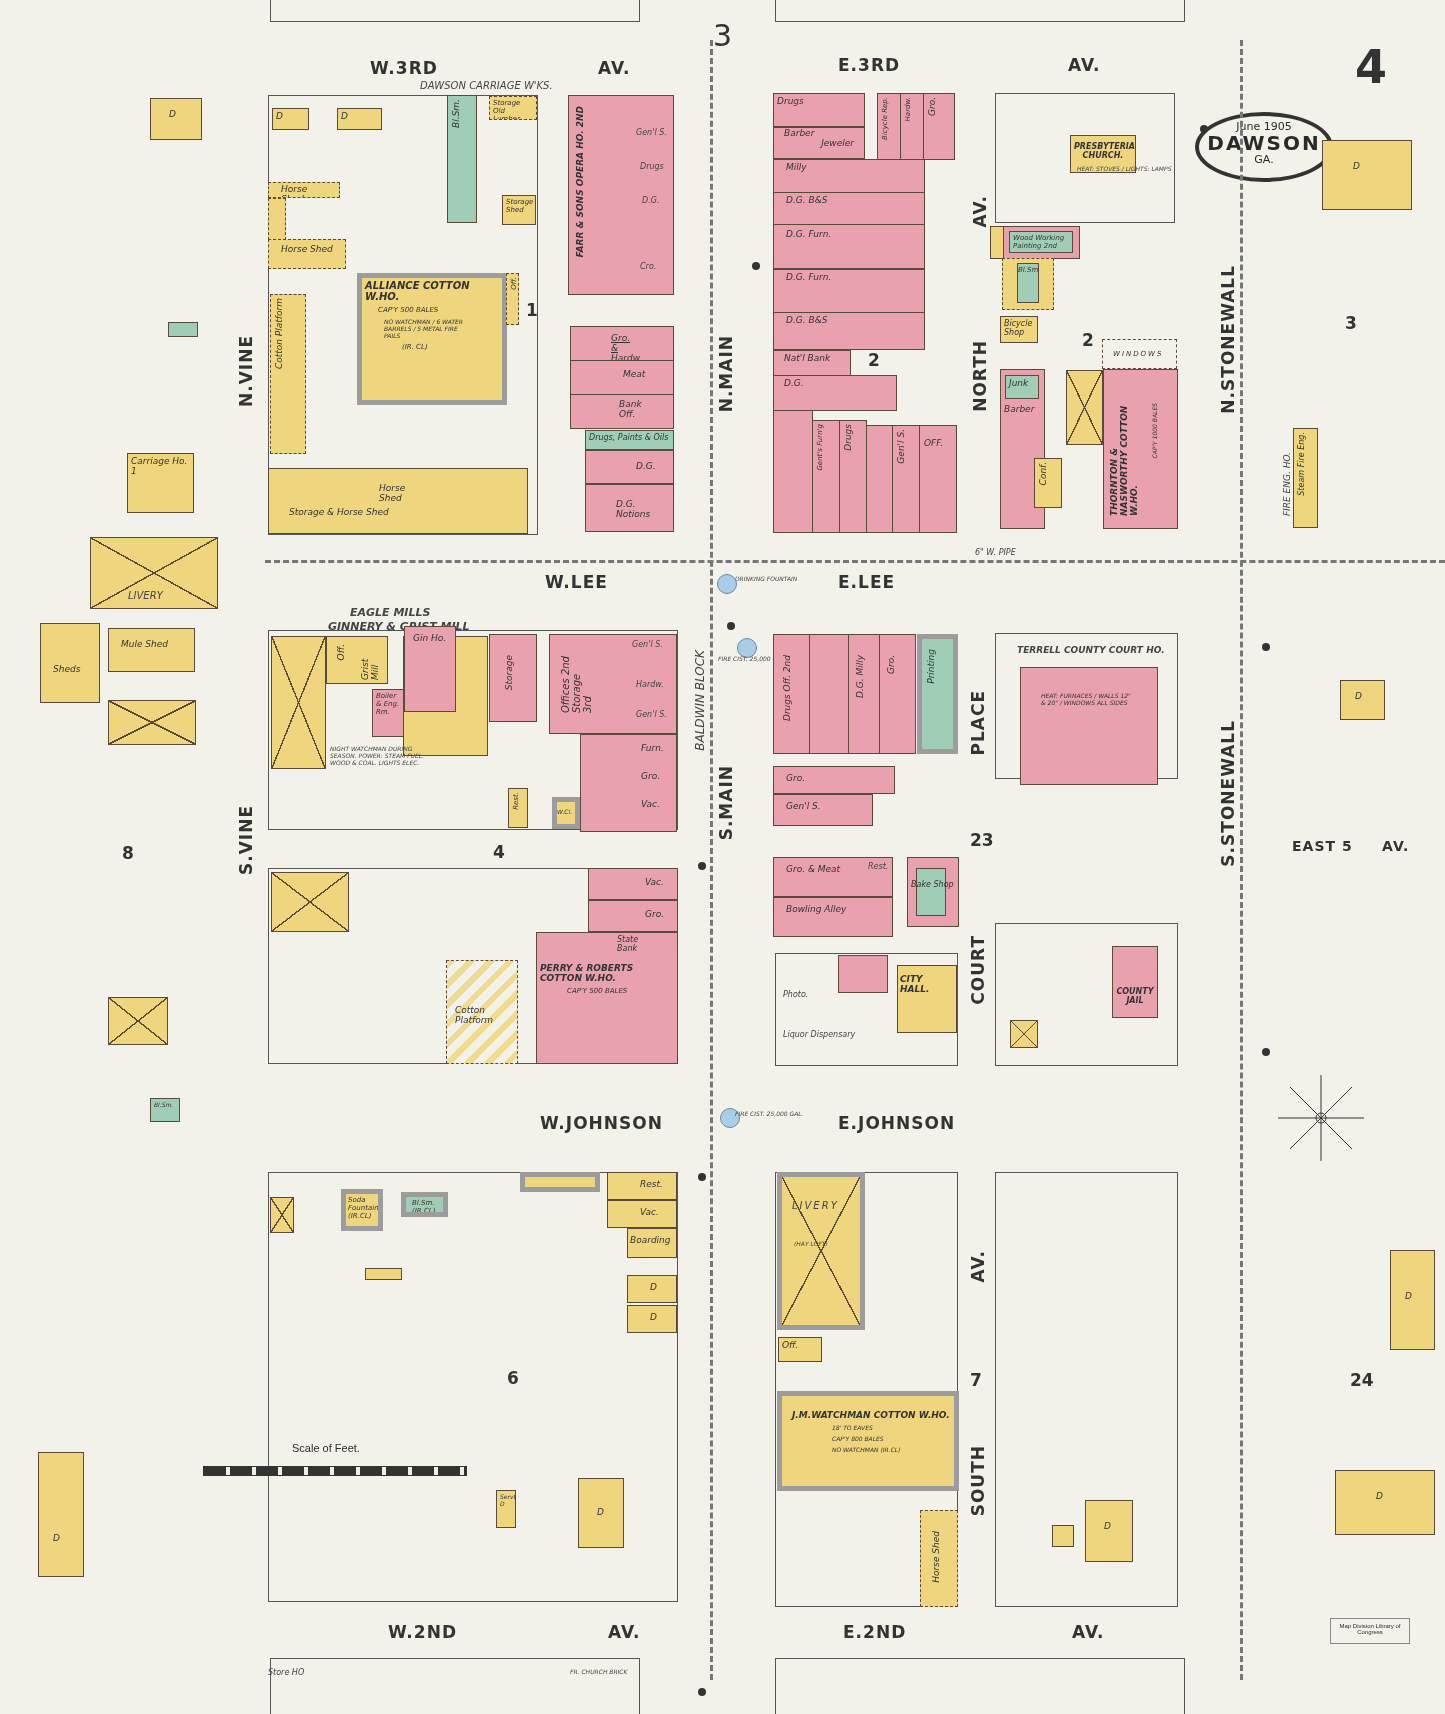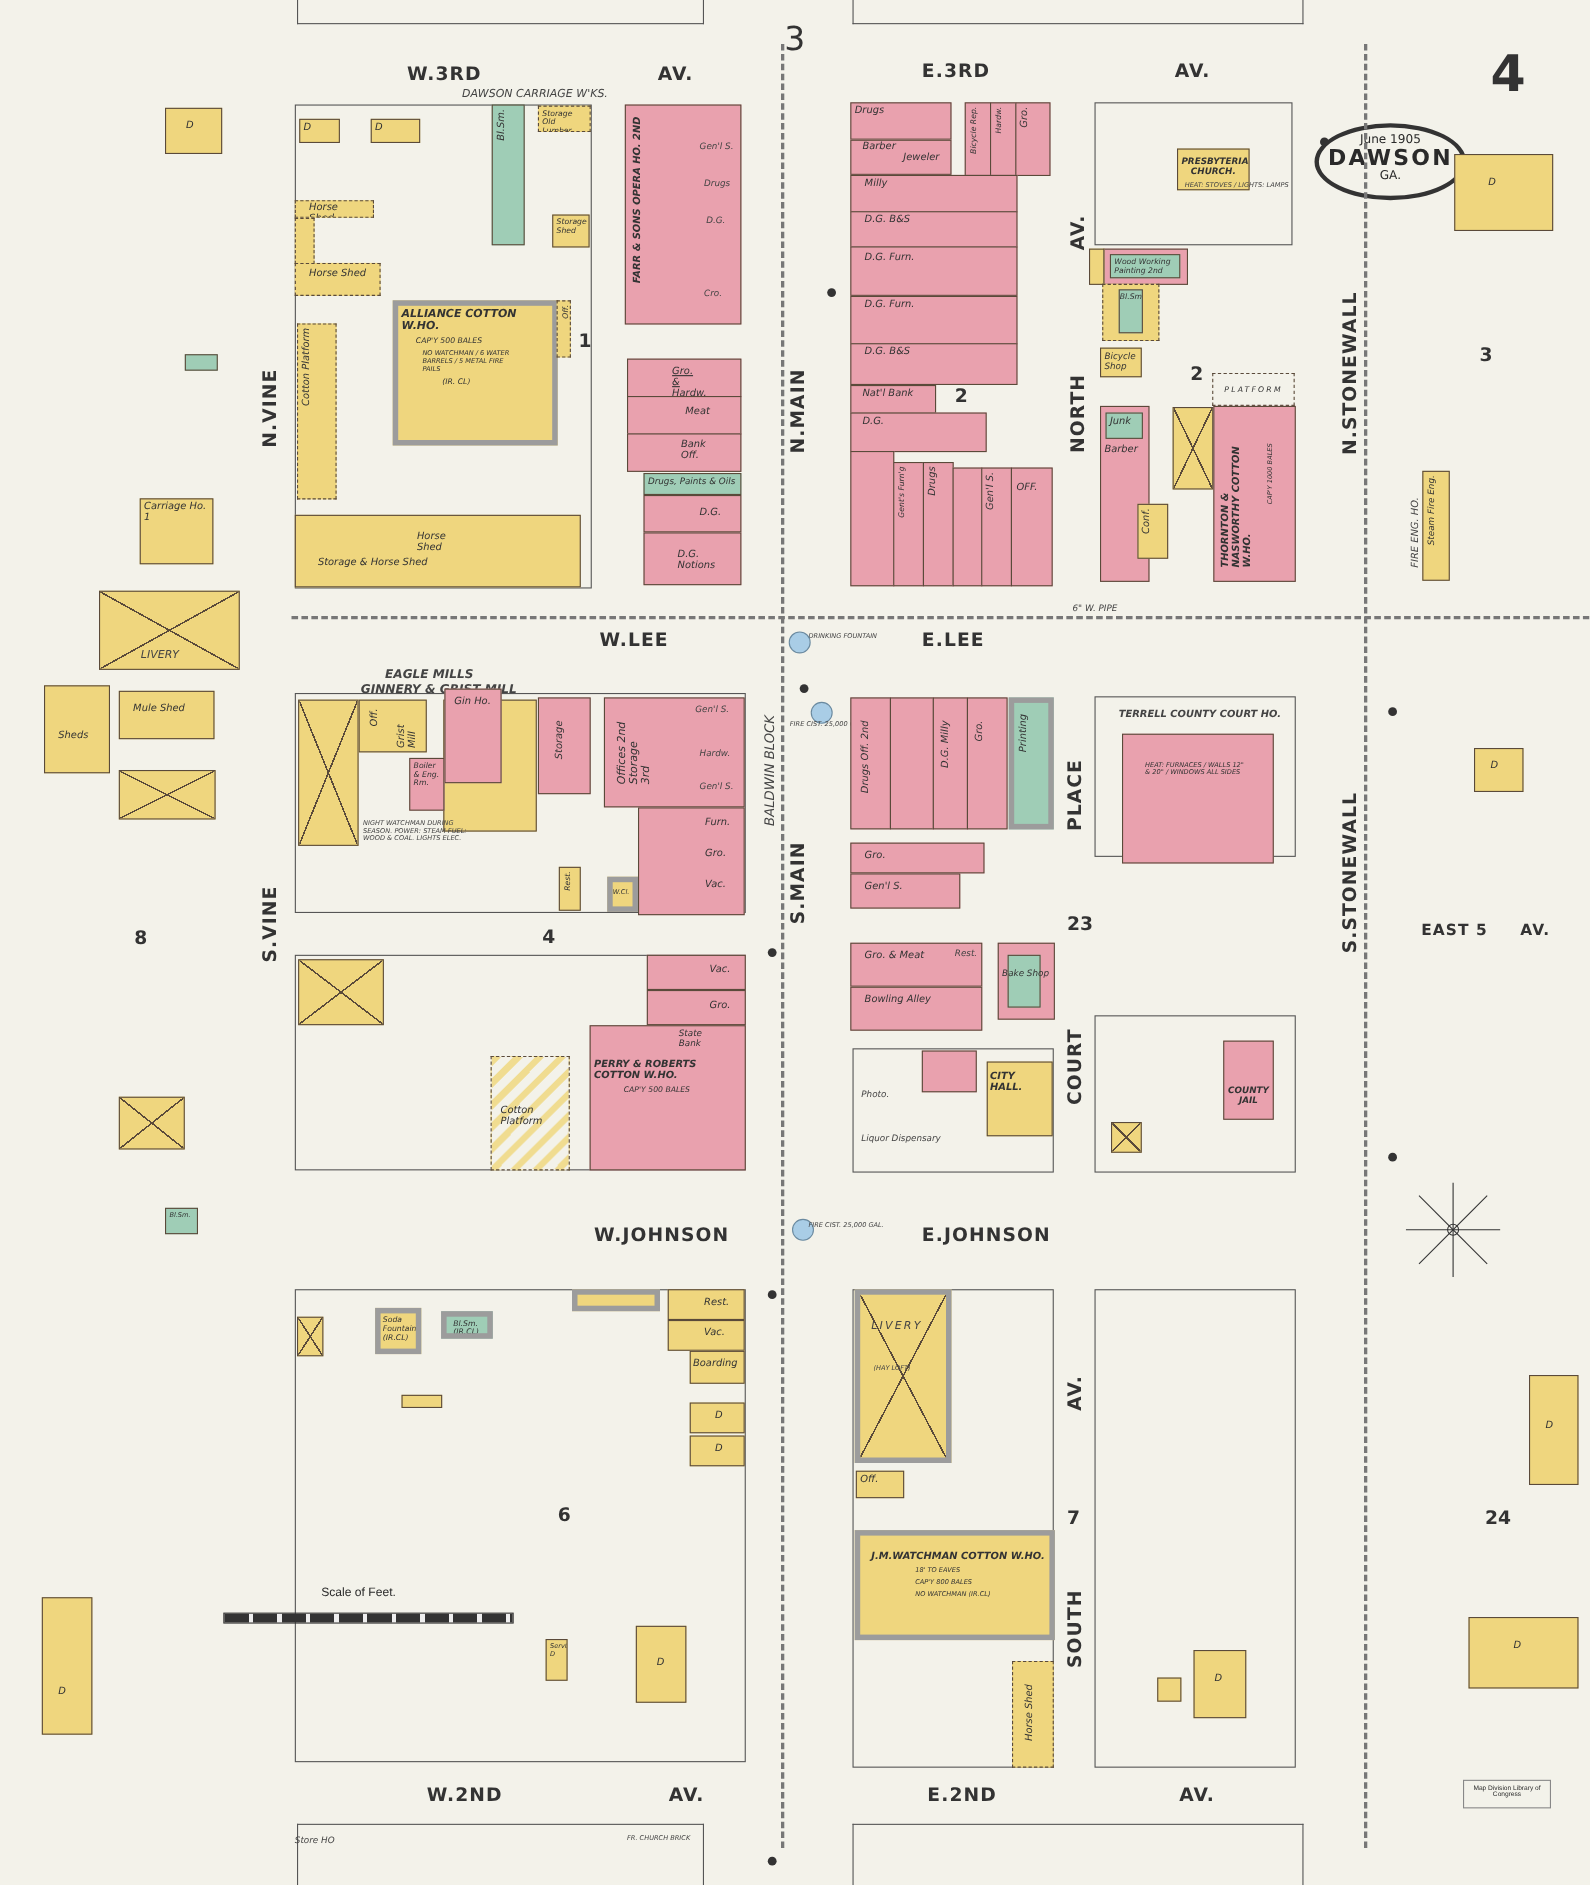--- a/index.html
+++ b/index.html
@@ -216,21 +216,21 @@
   </div>
 <div class="b pink" style="left:1000px;top:369px;width:45px;height:160px;">
   <div class="b grn" style="left:4px;top:5px;width:34px;height:24px;">
       <span class="lbl">Junk</span>
     </div>
   <span class="lbl" style="padding-top:34px;">Barber</span>
 </div>
 <div class="b yel" style="left:1034px;top:458px;width:28px;height:50px;"><span class="vl">Conf.</span></div>
 <div class="b yel x" style="left:1066px;top:370px;width:37px;height:75px;"></div>
 <div class="b dash" style="left:1102px;top:339px;width:75px;height:30px;background:transparent;">
-    <span class="lbl" style="font-size:7px;padding:10px 10px;letter-spacing:2px;">PLATFORM</span>
+    <span class="lbl" style="font-size:7px;padding:10px 10px;letter-spacing:2px;">WINDOWS</span>
   </div>
 <div class="b pink" style="left:1103px;top:369px;width:75px;height:160px;">
   <span class="vl" style="font-weight:bold;font-size:9px;padding:12px 5px;">THORNTON &amp; NASWORTHY COTTON W.HO.</span>
   <span class="vl" style="font-size:6px;position:absolute;left:44px;top:30px;">CAP'Y 1000 BALES</span>
 </div>
 <div class="b yel" style="left:1293px;top:428px;width:25px;height:100px;"><span class="vl" style="font-size:8px;">Steam Fire Eng.</span></div>
 <div class="small vtext" style="left:1282px;top:452px;font-size:9px;">FIRE ENG. HO.</div>
 <div class="b yel" style="left:1322px;top:140px;width:90px;height:70px;">
     <span class="lbl" style="padding:20px 30px;">D</span>
   </div>

